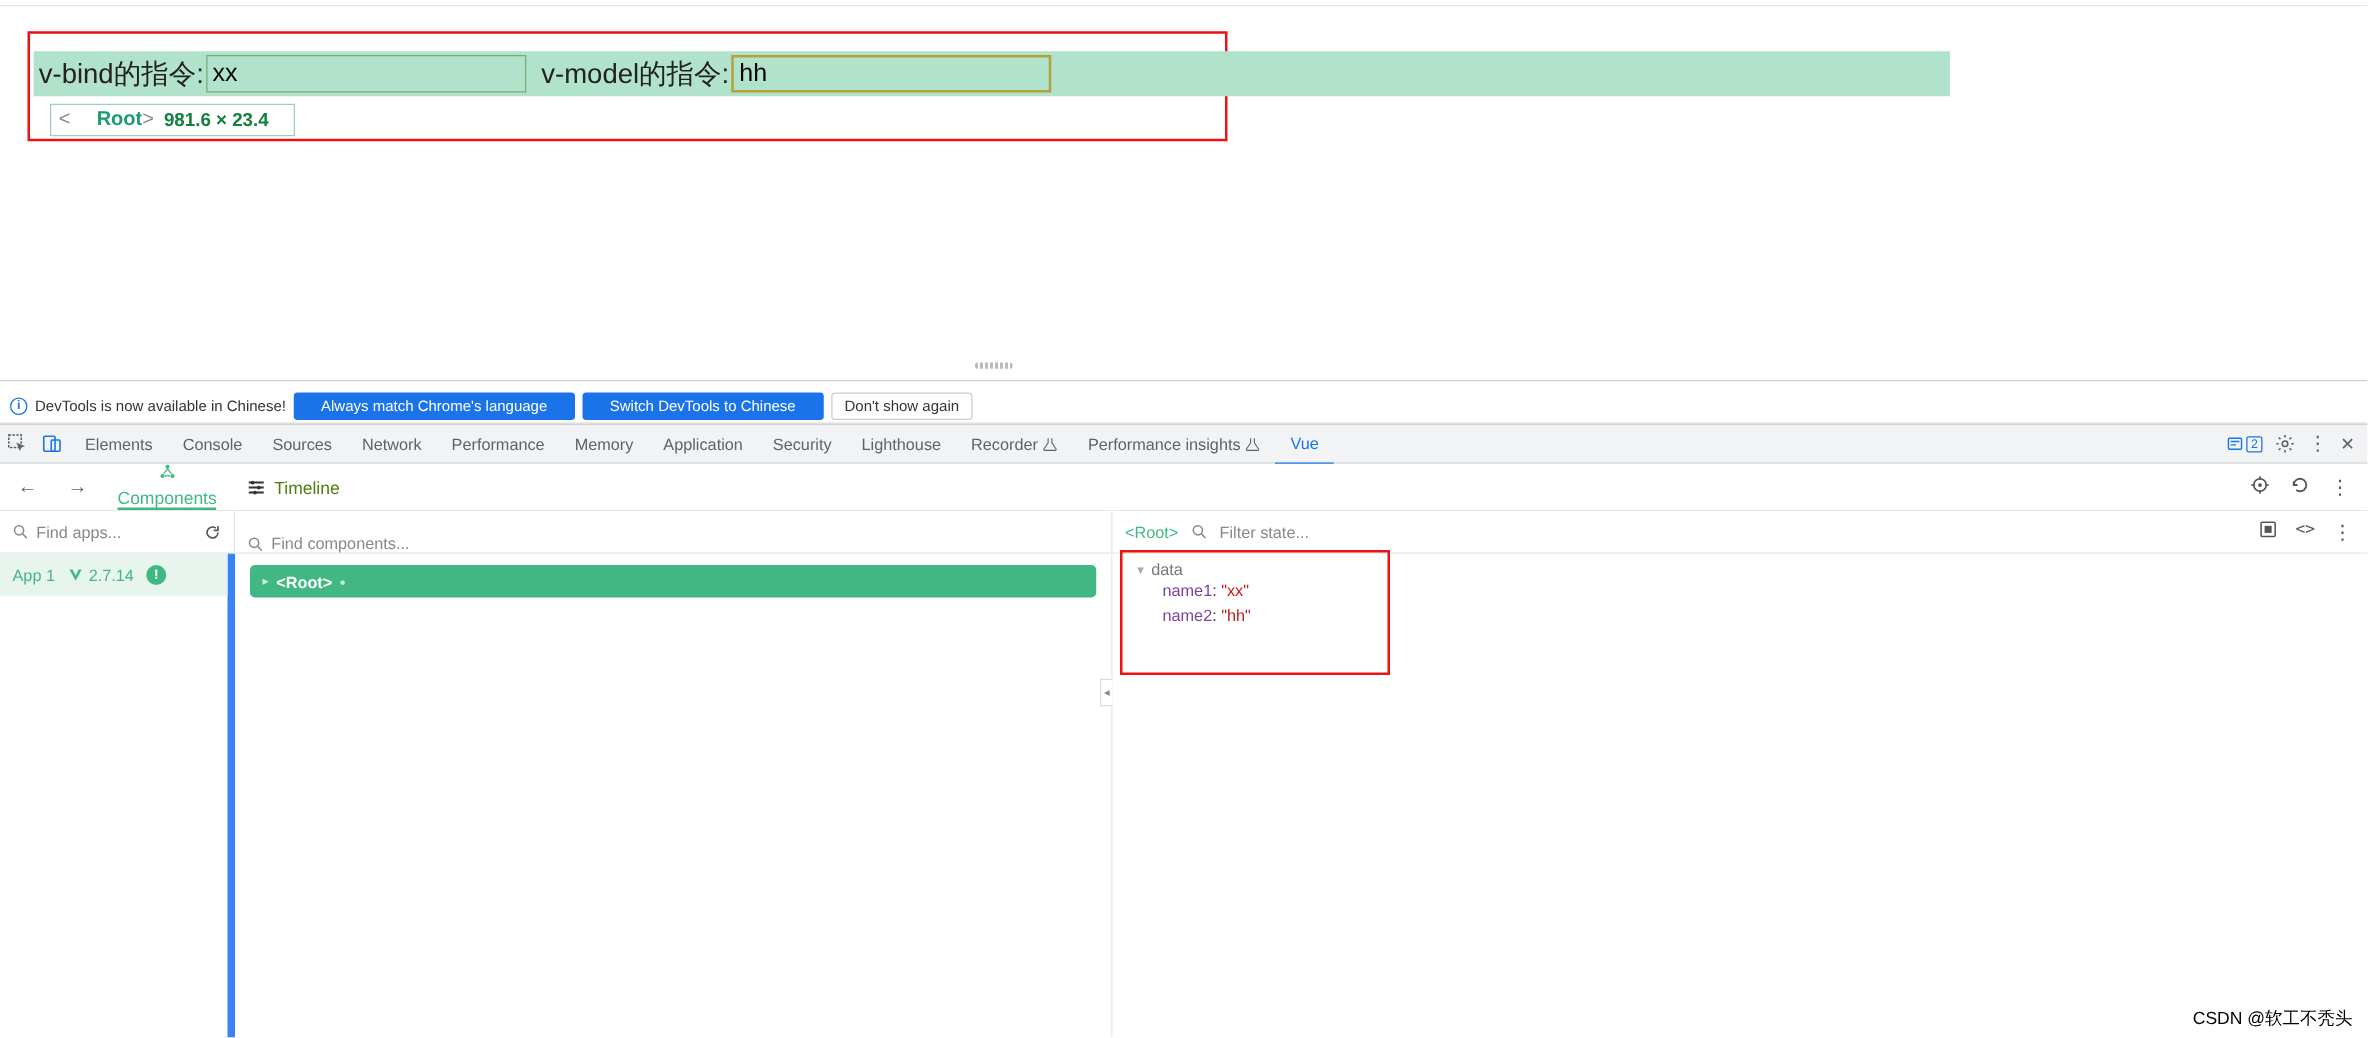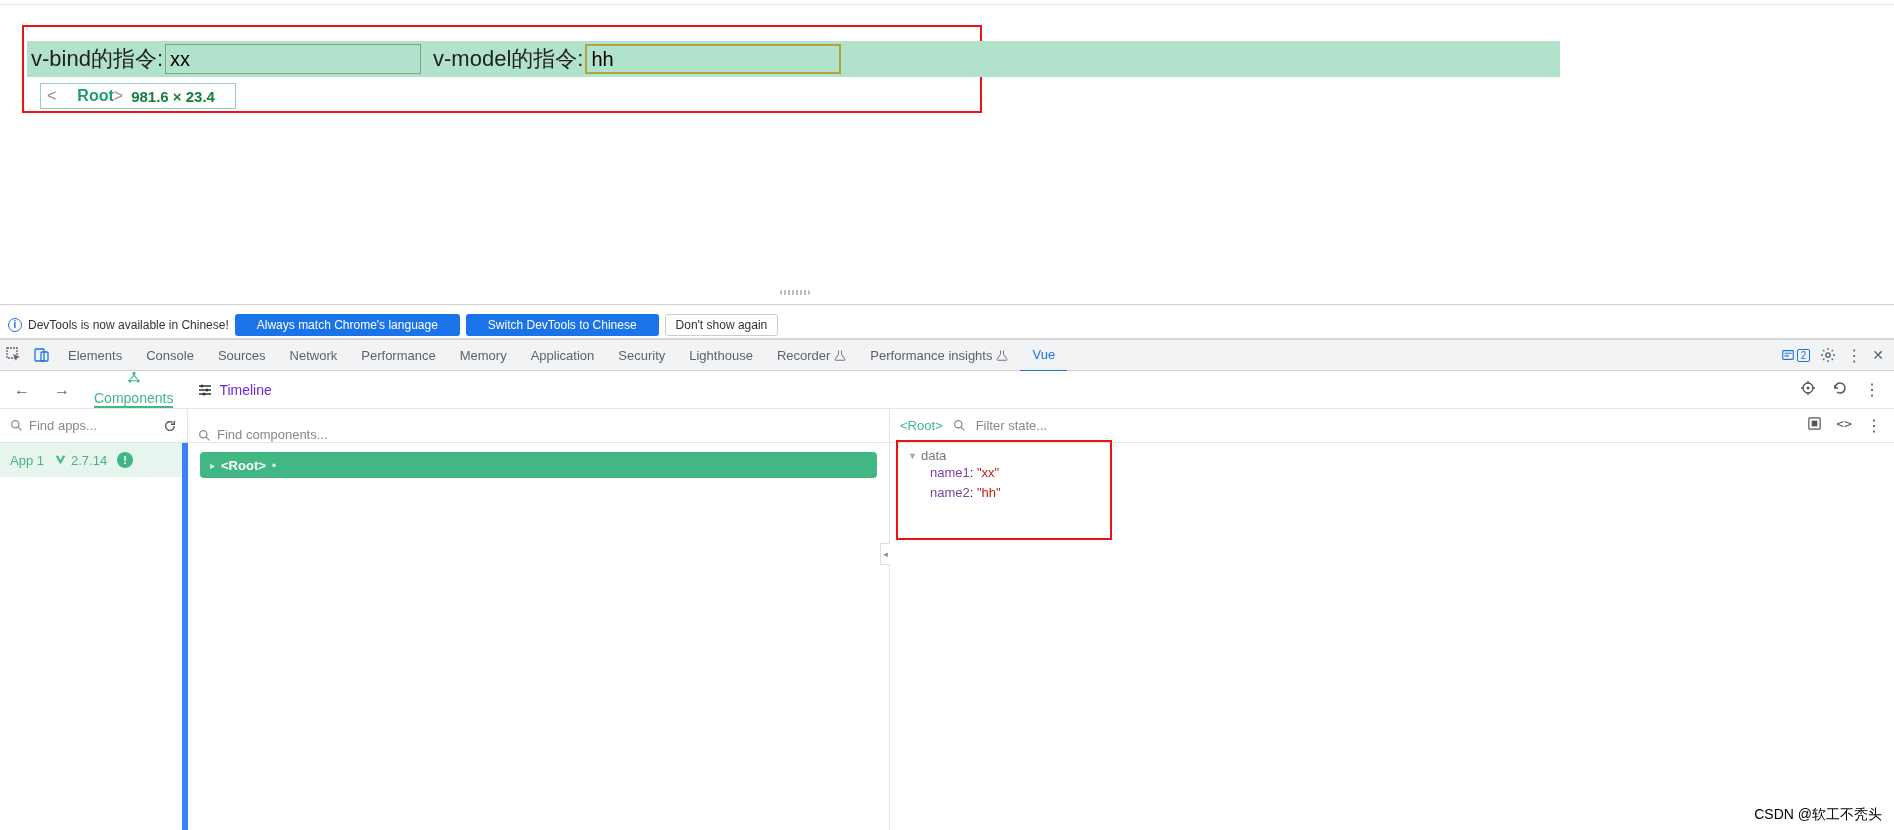--- a/index.html
+++ b/index.html
@@ -36,21 +36,21 @@
 .dt-tabs .tab.active { color: #1a73e8; border-bottom: 2px solid #1a73e8; }
 .dt-tabs .beta { font-size: 9px; }
 .dt-tabs .spacer { flex: 1; }
 .dt-tabs .right-icons { display: flex; align-items: center; gap: 10px; padding-right: 10px; }
 .dt-tabs .badge { display: flex; align-items: center; gap: 2px; color: #1a73e8; font-size: 12px; }
 .dt-tabs .badge .box { border: 1px solid #1a73e8; padding: 0 3px; border-radius: 2px; font-size: 10px; }
 
 
 .vue-sub { position: absolute; top: 371px; left: 0; right: 0; height: 38px; background: #fff; border-bottom: 1px solid #e5e5e5; display: flex; align-items: center; padding: 0 14px; gap: 24px; font-size: 14px; }
 .vue-sub .nav-arrow { color: #666; cursor: pointer; font-size: 16px; }
-.vue-sub .vtab { display: flex; align-items: center; gap: 6px; cursor: pointer; height: 100%; color: #6d28d9; }
+.vue-sub .vtab { display: flex; align-items: center; gap: 6px; cursor: pointer; height: 100%; color: #4d7c0f; }
 .vue-sub .vtab.active { color: #41b883; border-bottom: 2px solid #41b883; flex-direction: column; }
 .vue-sub .right-ic { position: absolute; right: 14px; display: flex; gap: 16px; color: #555; }
 .vue-sub .right-ic span { cursor: pointer; }
 
 
 .search-row { position: absolute; top: 409px; left: 0; right: 0; height: 34px; background: #fff; border-bottom: 1px solid #e5e5e5; display: flex; align-items: stretch; }
 .search-row .left-search { width: 188px; border-right: 1px solid #e5e5e5; display: flex; align-items: center; padding: 0 10px; gap: 6px; color: #888; font-size: 13px; }
 .search-row .left-search .refresh { margin-left: auto; cursor: pointer; }
 .search-row .mid-search { flex: 0 0 702px; border-right: 1px solid #e5e5e5; display: flex; align-items: flex-end; padding: 0 10px; gap: 6px; color: #888; font-size: 13px; }
 .search-row .right-head { flex: 1; display: flex; align-items: center; padding: 0 10px; gap: 10px; font-size: 13px; }

